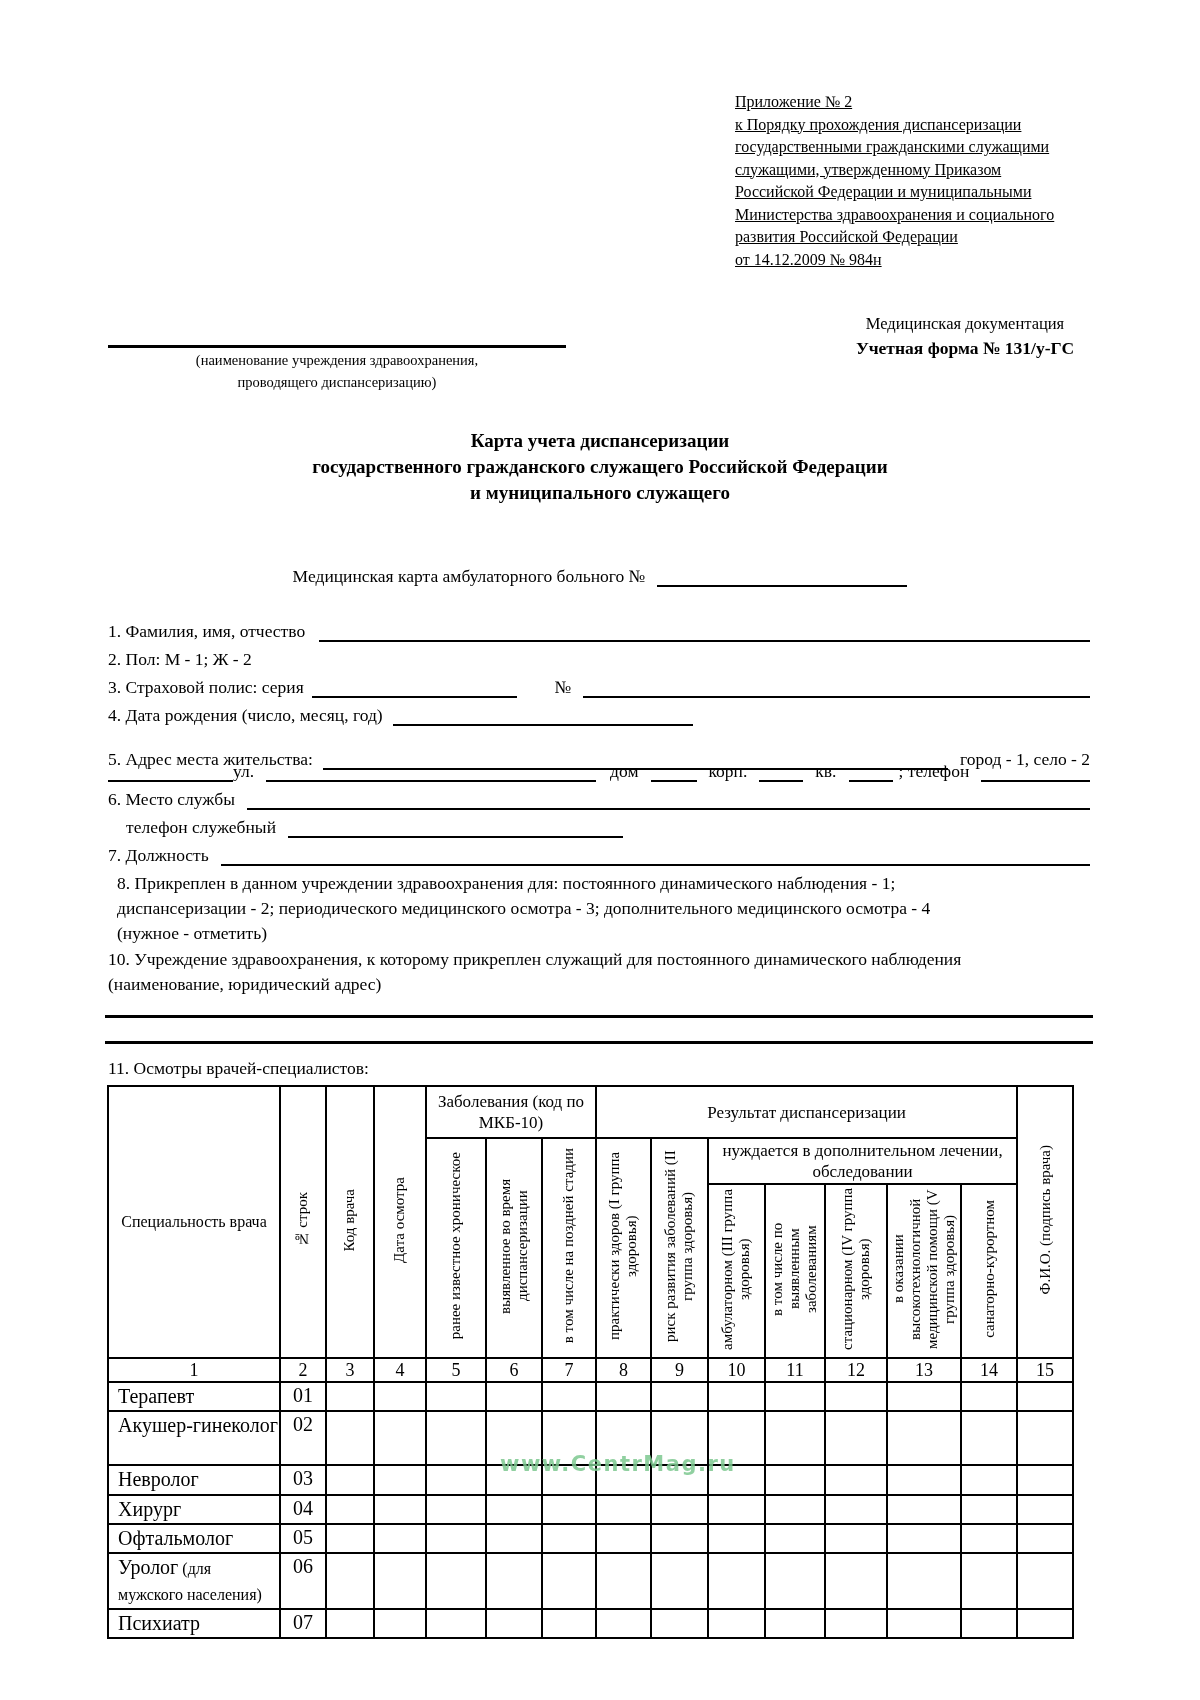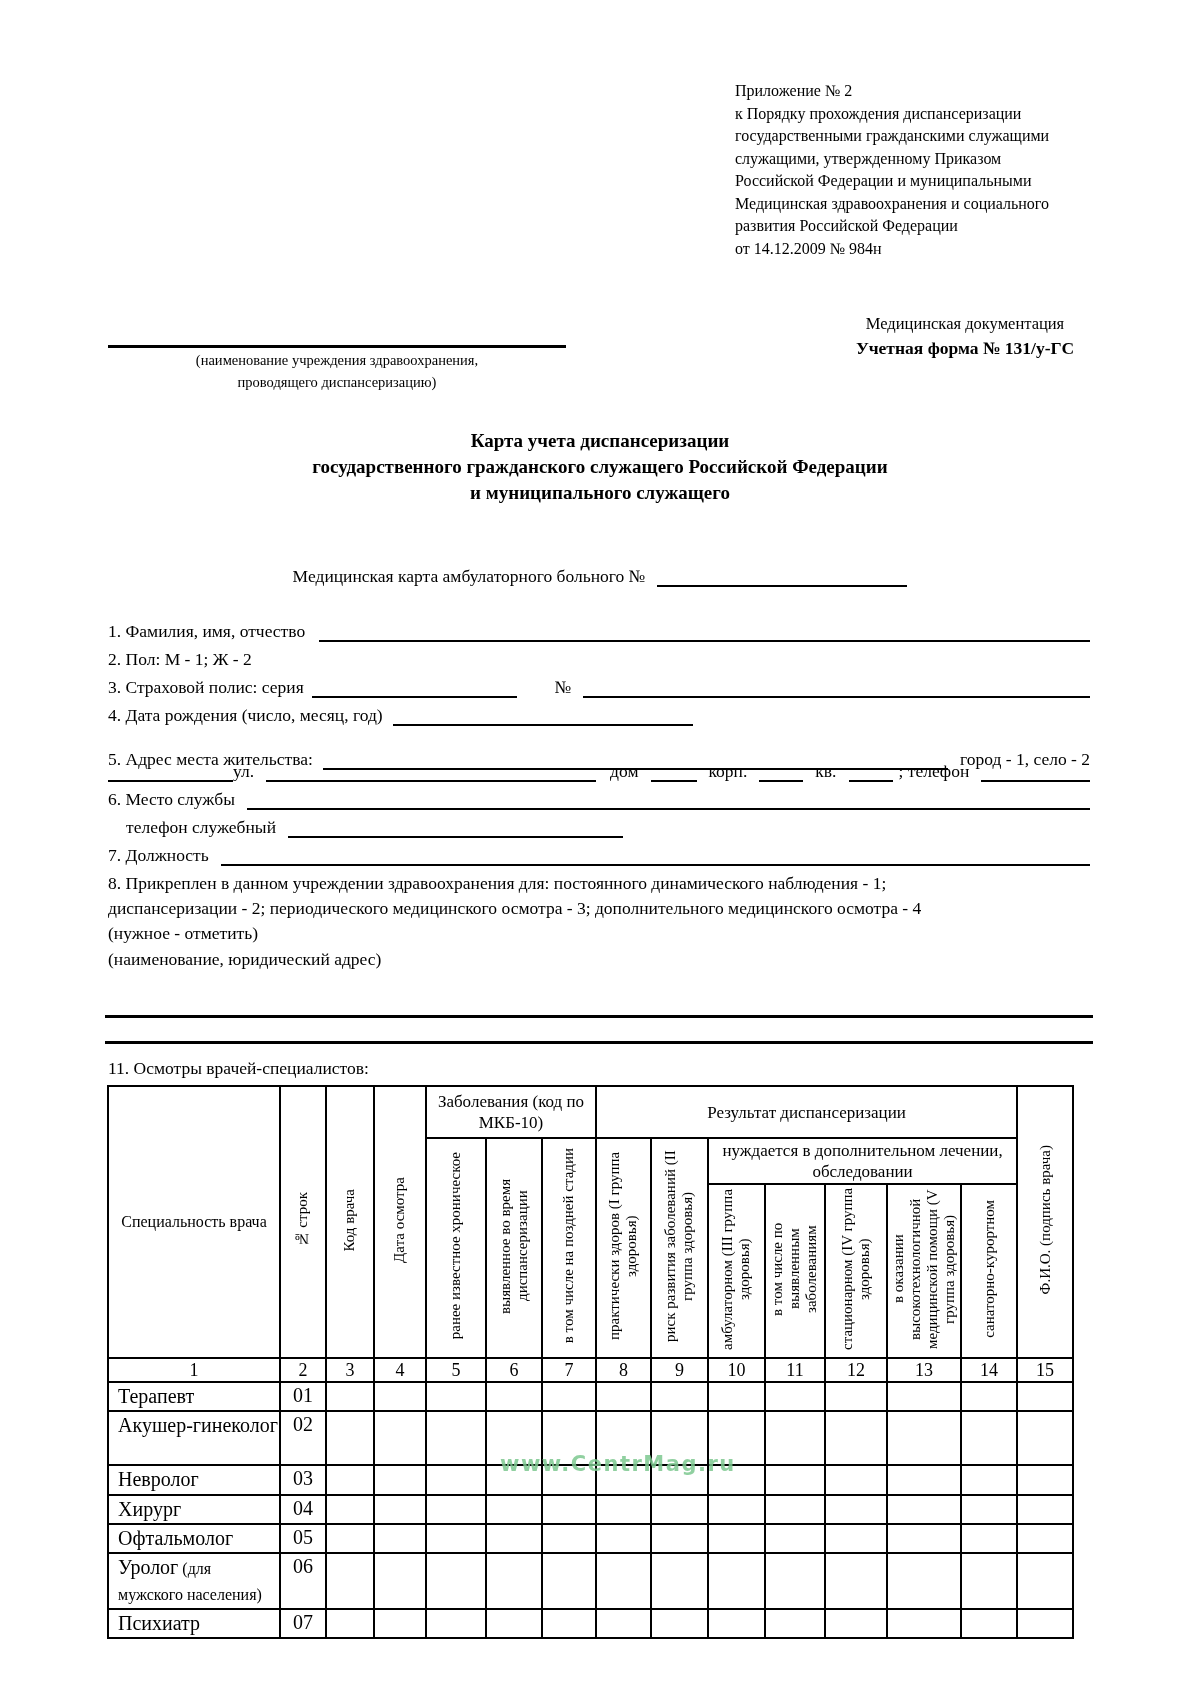--- a/index.html
+++ b/index.html
@@ -5,21 +5,21 @@
   * { margin:0; padding:0; box-sizing:border-box; }
   html,body { background:#ffffff; }
   body {
     width:1200px; height:1700px; position:relative;
     font-family:"Liberation Serif", serif; color:#000;
     overflow:hidden;
   }
   .abs { position:absolute; }
 
   
-  .appendix { left:735px; top:80px; width:370px; font-size:16px; line-height:22.5px; }
+  .appendix { left:735px; top:91px; width:370px; font-size:16px; line-height:22.5px;text-decoration:underline; }
 
   
   .org-underline { left:108px; top:345px; width:458px; border-bottom:3px solid #000; height:0; }
   .org-cap { left:108px; width:458px; text-align:center; font-size:14.5px; line-height:21px; }
 
   
   .doc-block { left:830px; top:314px; width:270px; text-align:center; }
   .doc-block .l1 { font-size:16.5px;text-align:center; }
   .doc-block .l2 { font-size:17.5px; font-weight:bold; margin-top:4px; }
 
@@ -32,21 +32,21 @@
 
   
   .fline { left:108px; width:982px; display:flex; align-items:flex-end; font-size:17.5px; height:23px; white-space:nowrap; }
   .bl { border-bottom:2px solid #000; height:20px; display:inline-block; }
   .grow { flex:1 1 auto; }
   .para { left:108px; width:990px; font-size:17.5px; line-height:25px; }
 
   .fl1 { top:619px; } .fl2 { top:647px; } .fl3 { top:675px; } .fl4 { top:703px; }
   .fl5 { top:747px; } .fl5b { top:759px; } .fl6 { top:787px; } .fl6b { top:815px; }
   .fl7 { top:843px; }
-  .f8 { top:871px; } .f10 { top:947px; }
+  .f8 { top:871px;margin-left:9px; } .f10 { top:947px; }
 
   .rule { left:105px; width:988px; border-top:3px solid #000; height:0; }
   .rule1 { top:1015px; } .rule2 { top:1041px; }
 
   .s11 { left:108px; top:1058px; font-size:17.5px; }
 
   
   .tbl-wrap { left:107px; top:1085px; }
   table { border-collapse:collapse; table-layout:fixed; width:965px; }
   th, td { border:2px solid #000; padding:0 2px; font-weight:normal; overflow:hidden; }
@@ -79,21 +79,21 @@
 </style>
 </head>
 <body>
 
 <div class="abs appendix">
   <div>Приложение № 2</div>
   <div>к Порядку прохождения диспансеризации</div>
   <div>государственными гражданскими служащими</div>
   <div>служащими, утвержденному Приказом</div>
   <div>Российской Федерации и муниципальными</div>
-  <div>Медицинская здравоохранения и социального</div>
+  <div>Министерства здравоохранения и социального</div>
   <div>развития Российской Федерации</div>
   <div>от 14.12.2009 № 984н</div>
 </div>
 
 <div class="abs org-underline"></div>
 <div class="abs org-cap" style="top:350px;">(наименование учреждения здравоохранения,</div>
 <div class="abs org-cap" style="top:372px;">проводящего диспансеризацию)</div>
 
 <div class="abs doc-block">
   <div class="l1">Медицинская документация</div>
@@ -167,20 +167,21 @@
   <span class="bl grow" style="margin-left:12px;"></span>
 </div>
 
 <div class="abs para f8">
   <div>8. Прикреплен в данном учреждении здравоохранения для: постоянного динамического наблюдения - 1;</div>
   <div>диспансеризации - 2; периодического медицинского осмотра - 3; дополнительного медицинского осмотра - 4</div>
   <div>(нужное - отметить)</div>
 </div>
 
 <div class="abs para f10">
+  <div>10. Учреждение здравоохранения, к которому прикреплен служащий для постоянного динамического наблюдения</div>
   <div>(наименование, юридический адрес)</div>
 </div>
 
 <div class="abs rule rule1"></div>
 <div class="abs rule rule2"></div>
 
 <div class="abs s11">11. Осмотры врачей-специалистов:</div>
 
 <div class="abs tbl-wrap">
   <table>

